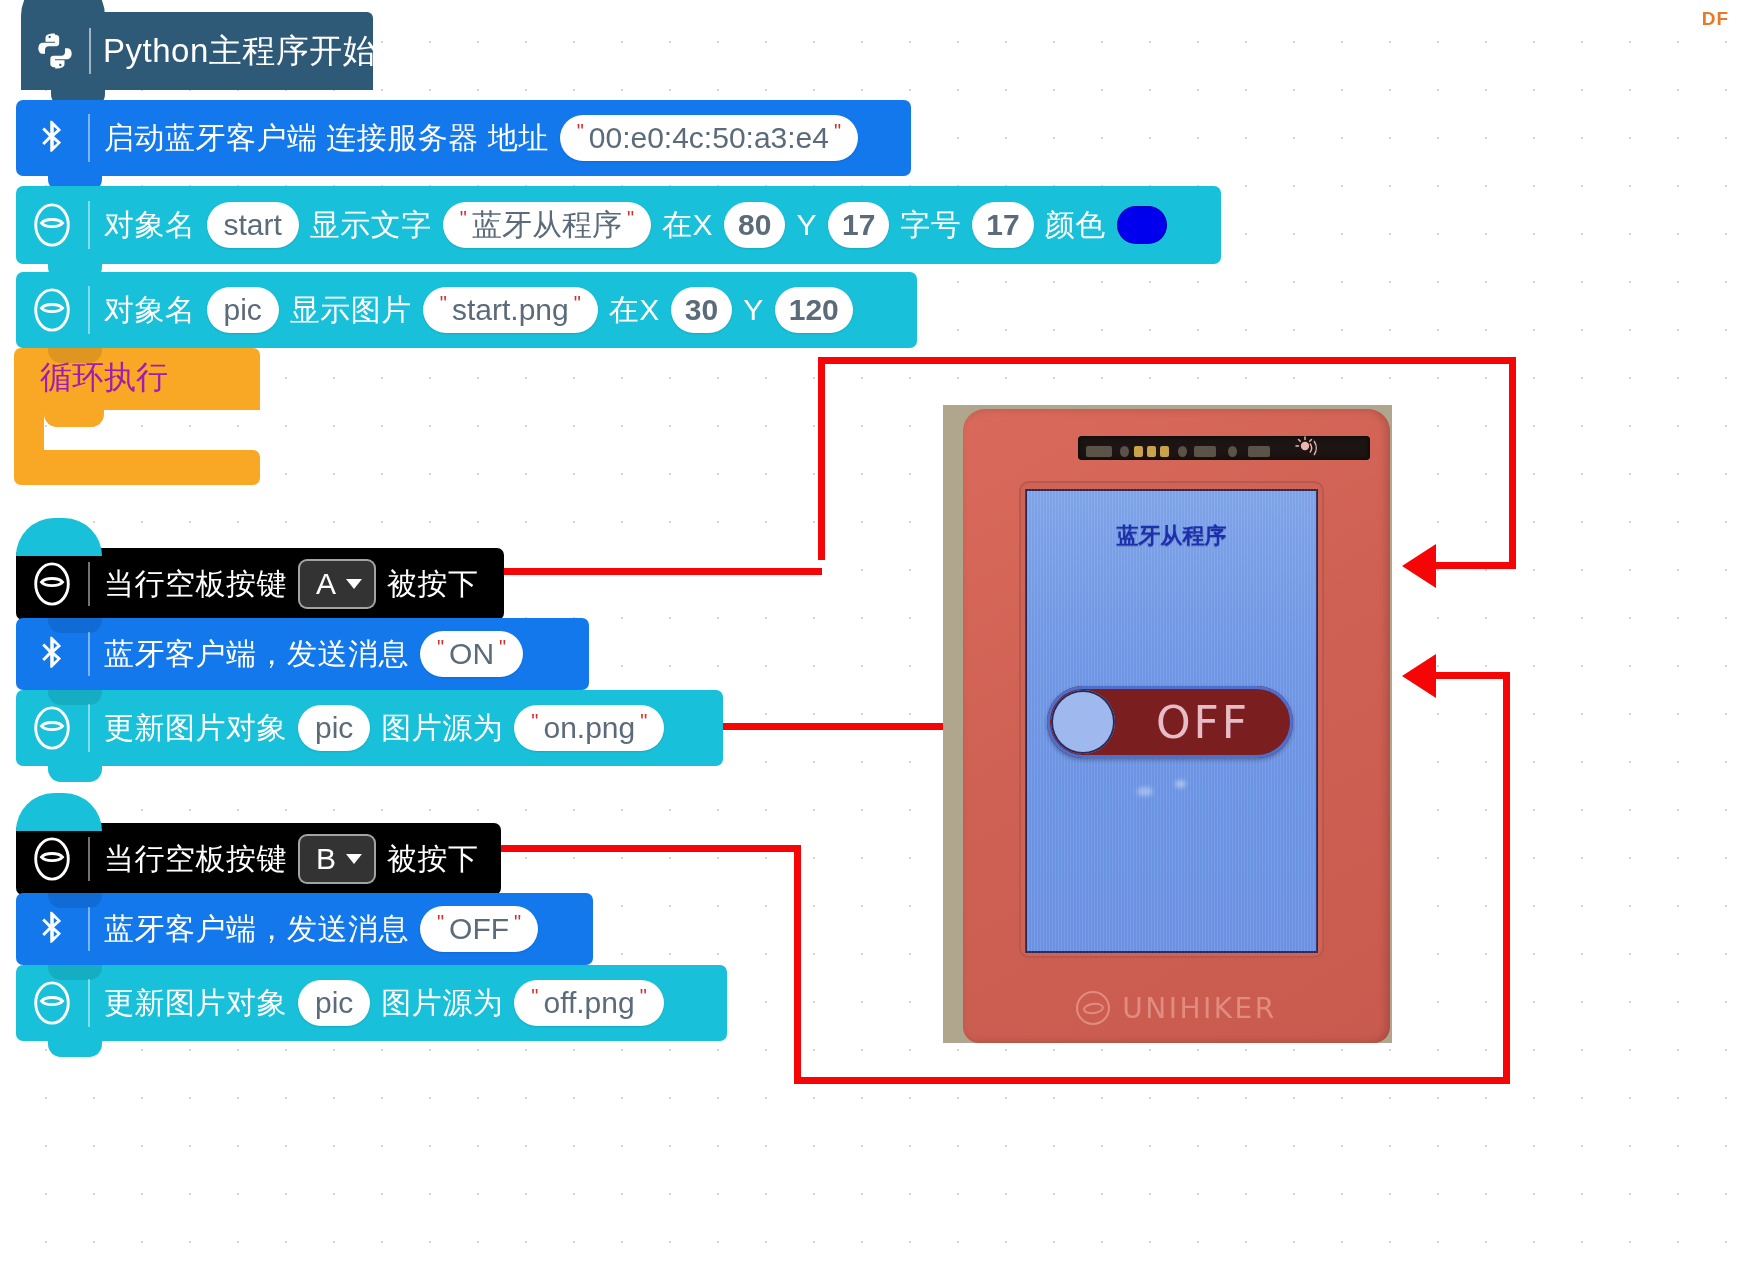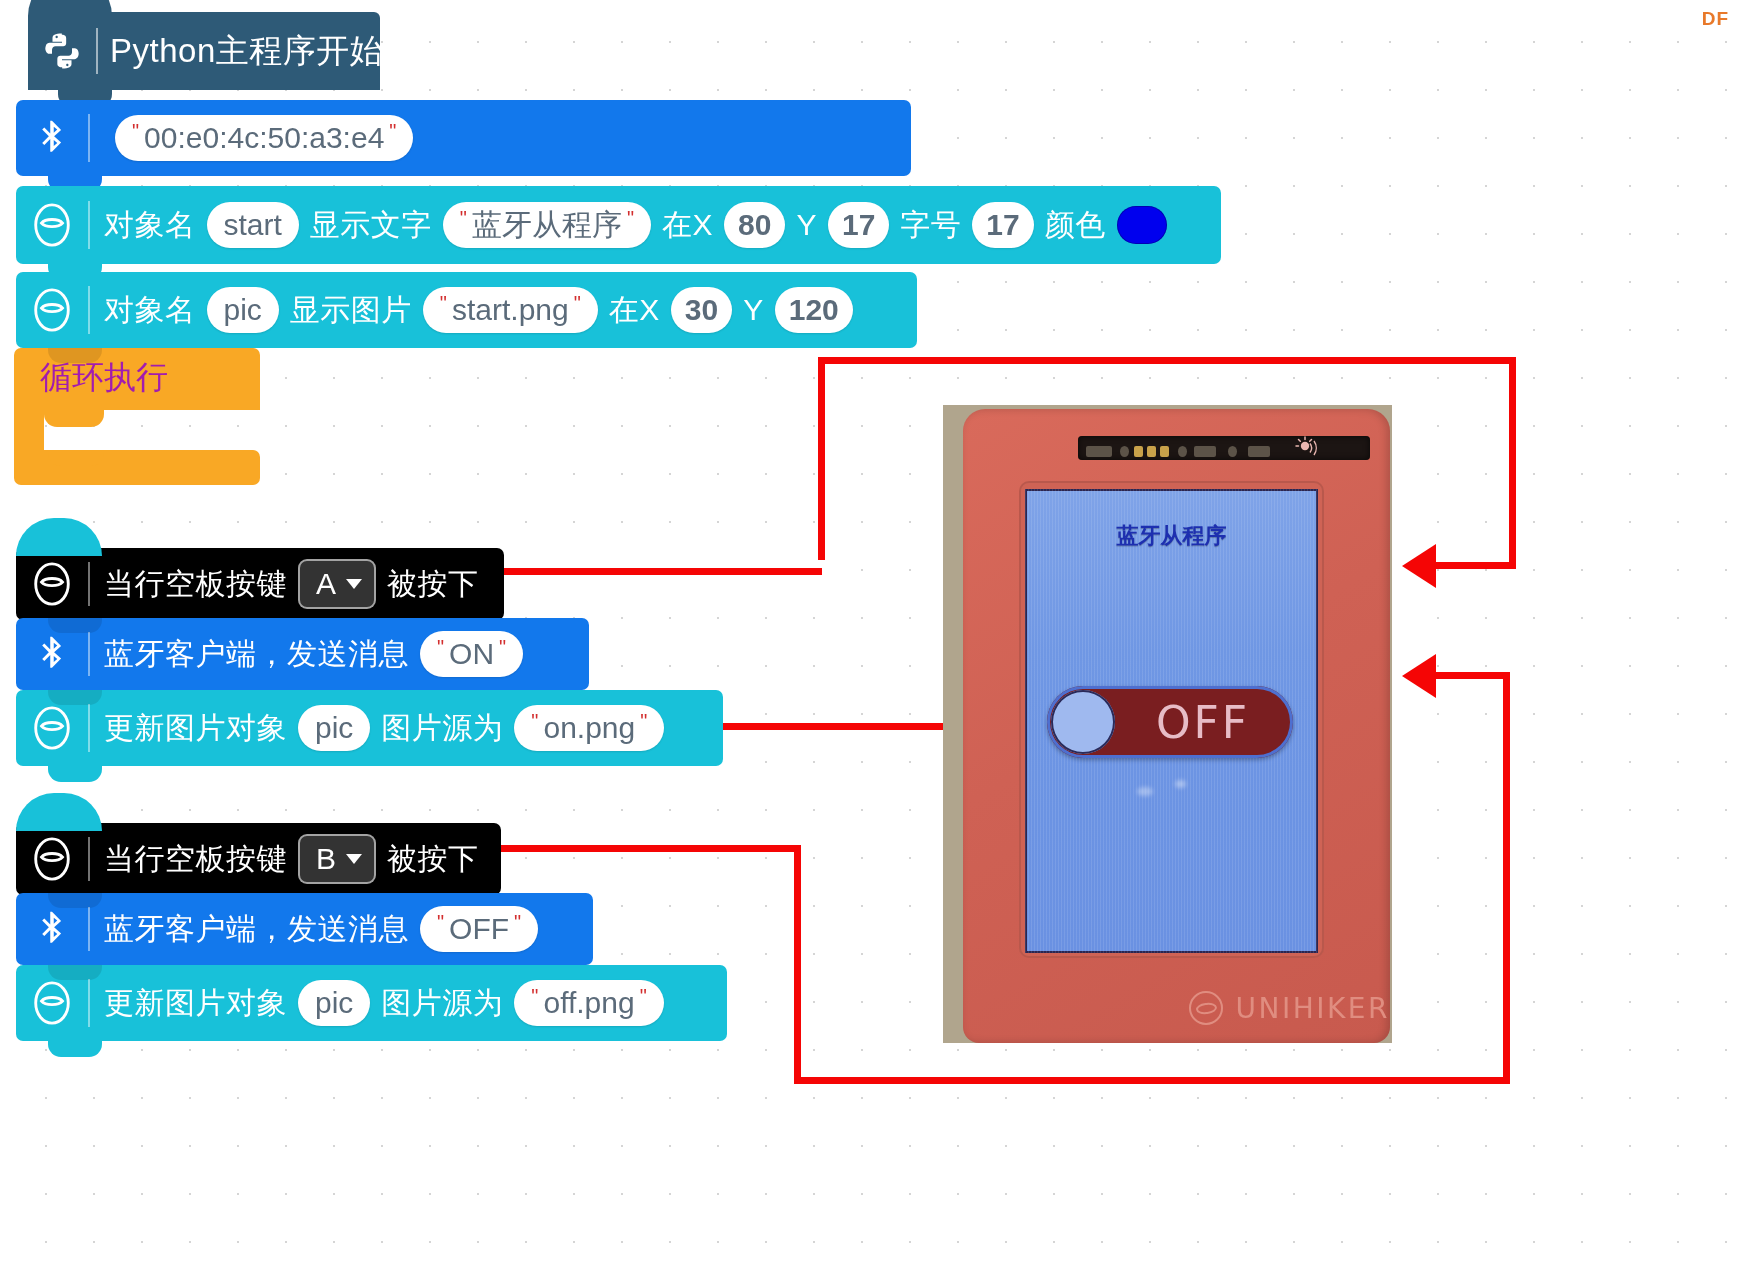--- a/index.html
+++ b/index.html
@@ -72,21 +72,21 @@
 
   
   .swatch {
     width:50px;height:38px;border-radius:19px;background:#0000ee;
     box-shadow:inset 0 0 0 1px rgba(0,0,0,.25);
   }
 
   
   
   #hat {
-    left:28px; top:12px; width:352px; height:78px;
+    left:21px; top:12px; width:352px; height:78px;
     background:#2e5a77;
     border-radius:6px 6px 0 0;
   }
   #hat:before{
     content:""; position:absolute; left:0; top:-38px;
     width:84px; height:46px; background:#2e5a77;
     border-radius:42px 42px 0 0;
   }
   #hat:after{
     content:""; position:absolute; left:30px; bottom:-17px;
@@ -235,21 +235,21 @@
     box-shadow:inset 0 0 0 2px #2a2a5a;
   }
   #toggle .ttxt{
     position:absolute; left:78px; top:0; right:12px; height:72px;
     display:flex; align-items:center; justify-content:center;
     color:#e7bcc6; font-size:44px; letter-spacing:3px;
     font-family:"DejaVu Sans","Liberation Sans",sans-serif;
   }
   #unihiker{
     position:absolute; left:0; right:0; bottom:18px;
-    display:flex; align-items:center; justify-content:flex-end; gap:12px;
+    display:flex; align-items:center; justify-content:center; gap:12px;
     color:#e08d80; font-size:28px; letter-spacing:2.5px;
     font-family:"DejaVu Sans","Liberation Sans",sans-serif;
   }
   #unihiker .logomark{
     width:34px; height:34px; border-radius:50%;
     border:2.5px solid #e08d80;
     display:flex; align-items:center; justify-content:center;
   }
   #unihiker .logomark i{
     display:block; width:21px; height:11px; border:2.5px solid #e08d80;
@@ -309,20 +309,21 @@
     <div class="lbl">Python主程序开始</div>
   </div>
 
   <div class="blk stackblk" id="b-bt-start">
     <div class="icon-slot">
       <svg width="42" height="42" viewBox="0 0 24 24">
         <path fill="#ffffff" d="M11 2.2v7.2L7.6 6 6.4 7.2 10.2 11l-3.8 3.8 1.2 1.2L11 12.6v7.2h1l5.2-5.2-4-3.6 4-3.6L12 2.2h-1zm2 3.3 2 1.7-2 1.8V5.5zm0 7.6 2 1.8-2 1.7v-3.5z"></path>
       </svg>
     </div>
     <div class="divider"></div>
+    <div class="lbl">启动蓝牙客户端 连接服务器 地址</div>
     <div class="gap"></div>
     <div class="field">
         <span class="qt l">"</span>
         <span>00:e0:4c:50:a3:e4</span>
         <span class="qt r">"</span>
       </div>
   </div>
 
   <div class="blk stackblk" id="b-title">
     <div class="icon-slot">

